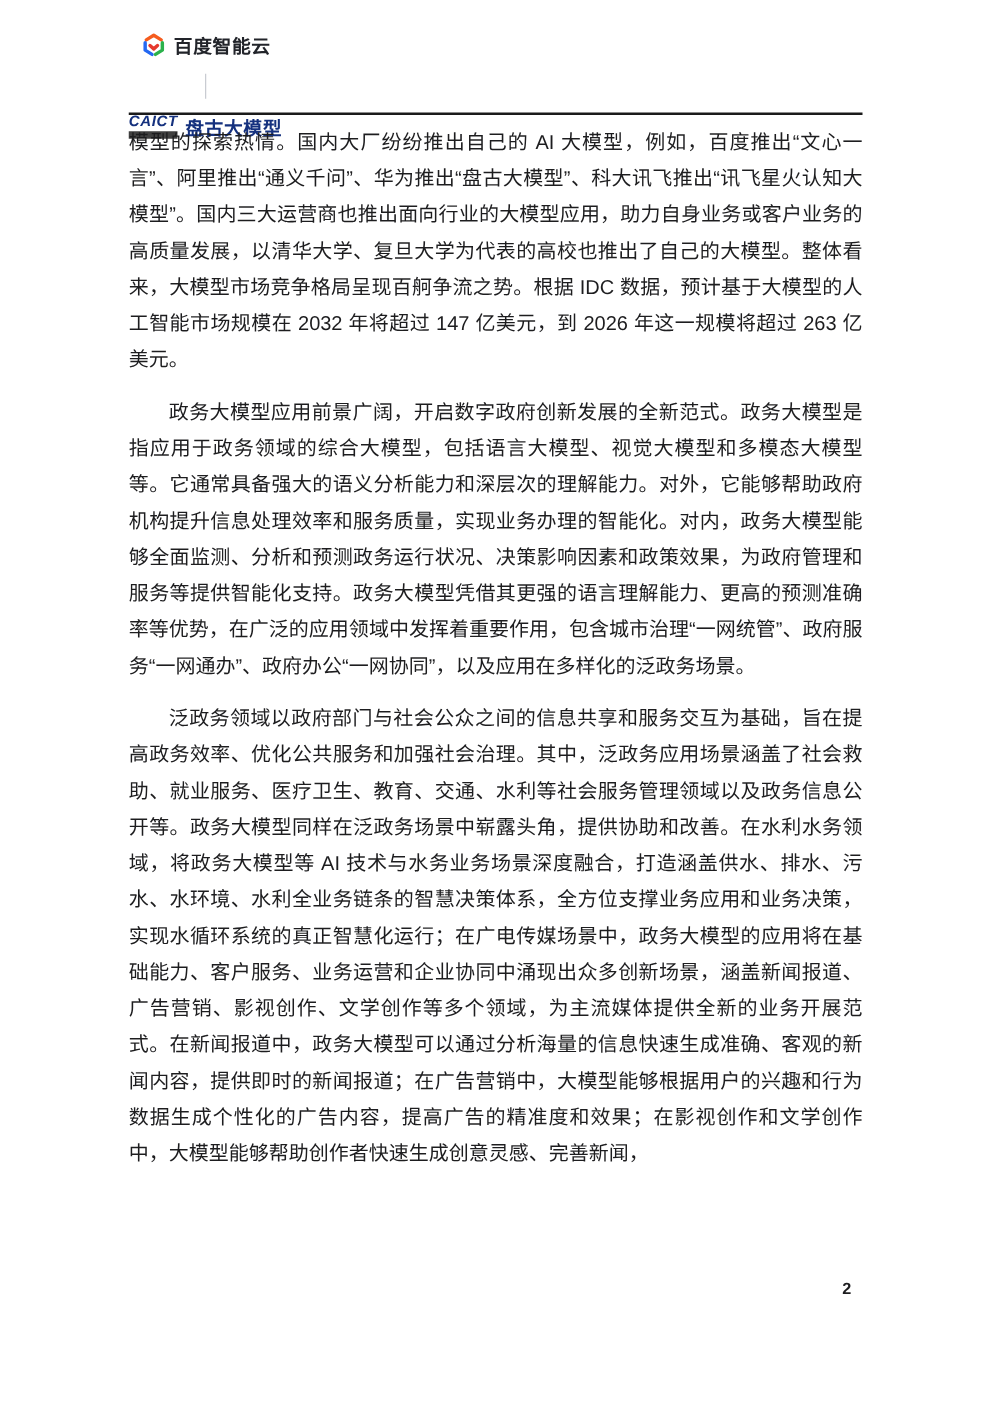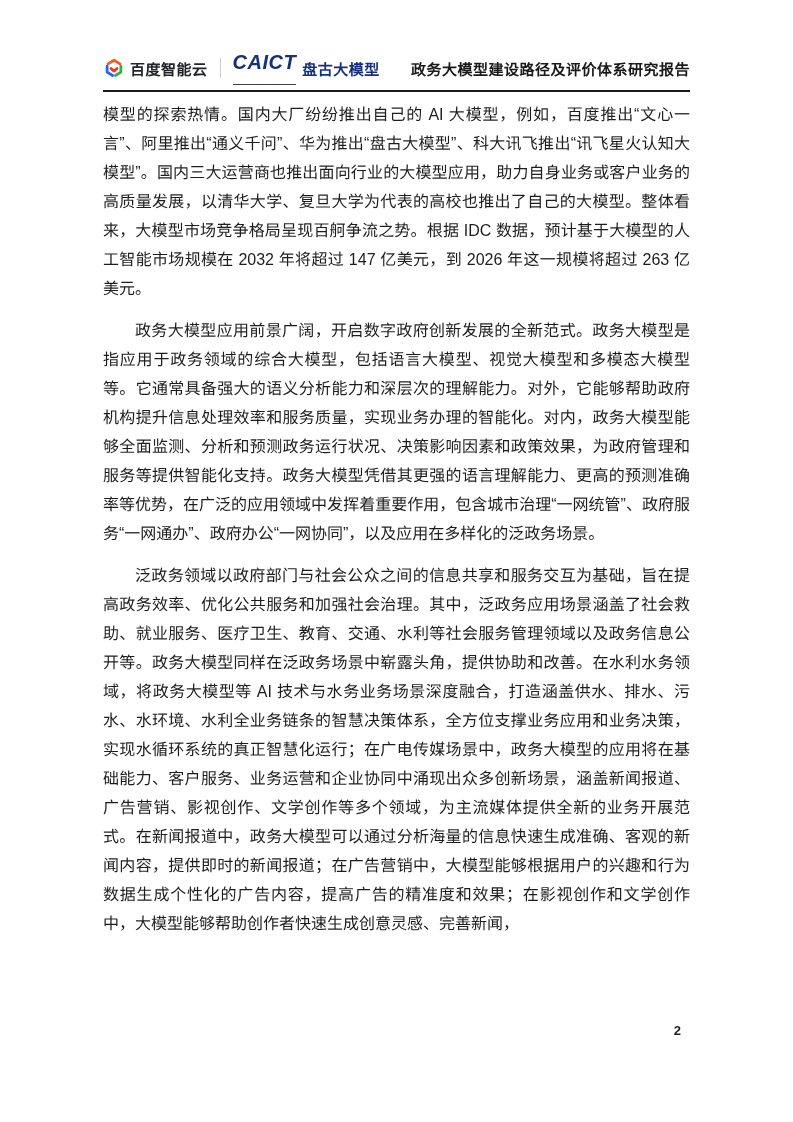--- a/index.html
+++ b/index.html
@@ -23,20 +23,21 @@
     top: 50px;
     height: 36px;
     display: flex;
     justify-content: space-between;
     align-items: center;
   }
   .logo-group {
     display: flex;
     align-items: center;
     gap: 12px;
+    flex-direction: column;
   }
   .baidu-logo {
     display: flex;
     align-items: center;
     gap: 5px;
   }
   .baidu-logo .logo-icon { width: 22px; height: 22px; display: block; }
   .baidu-logo .logo-text {
     font-size: 15px;
     font-weight: 700;
@@ -50,28 +51,28 @@
     background: #c9ccd2;
   }
   .caict-logo {
     display: flex;
     align-items: center;
     gap: 6px;
     white-space: nowrap;
   }
   .caict-en {
     display: inline-block;
-    font-size: 20px;
+    font-size: 12px;
     font-weight: 700;
     font-style: italic;
     color: #15317e;
     letter-spacing: 0.5px;
-    border-bottom: 1px solid #404040;
+    border-bottom: 6px solid #404040;
     line-height: 1.05;
-    padding-bottom: 11px;
+    padding-bottom: 1px;
   }
   .caict-cn {
     font-size: 15px;
     font-weight: 700;
     color: #15317e;
     letter-spacing: 0.5px;
   }
   .report-title {
     font-size: 15px;
     font-weight: 700;
@@ -132,21 +133,20 @@
           <path d="M8.7 12.5 L12 15.4 L15.3 12.5" stroke="#E6392E" stroke-width="3" fill="none" stroke-linecap="round" stroke-linejoin="round"></path>
         </svg>
         <span class="logo-text">百度智能云</span>
       </div>
       <div class="logo-divider"></div>
       <div class="caict-logo">
         <span class="caict-en">CAICT</span>
         <span class="caict-cn">盘古大模型</span>
       </div>
     </div>
-    <div class="report-title">政务大模型建设路径及评价体系研究报告</div>
   </header>
 
   <div class="header-rule"></div>
 
   <main class="doc-body">
     <p class="para continuation">模型的探索热情。国内大厂纷纷推出自己的 AI 大模型，例如，百度推出“文心一言”、阿里推出“通义千问”、华为推出“盘古大模型”、科大讯飞推出“讯飞星火认知大模型”。国内三大运营商也推出面向行业的大模型应用，助力自身业务或客户业务的高质量发展，以清华大学、复旦大学为代表的高校也推出了自己的大模型。整体看来，大模型市场竞争格局呈现百舸争流之势。根据 IDC 数据，预计基于大模型的人工智能市场规模在 2032 年将超过 147 亿美元，到 2026 年这一规模将超过 263 亿美元。</p>
     <p class="para">政务大模型应用前景广阔，开启数字政府创新发展的全新范式。政务大模型是指应用于政务领域的综合大模型，包括语言大模型、视觉大模型和多模态大模型等。它通常具备强大的语义分析能力和深层次的理解能力。对外，它能够帮助政府机构提升信息处理效率和服务质量，实现业务办理的智能化。对内，政务大模型能够全面监测、分析和预测政务运行状况、决策影响因素和政策效果，为政府管理和服务等提供智能化支持。政务大模型凭借其更强的语言理解能力、更高的预测准确率等优势，在广泛的应用领域中发挥着重要作用，包含城市治理“一网统管”、政府服务“一网通办”、政府办公“一网协同”，以及应用在多样化的泛政务场景。</p>
     <p class="para">泛政务领域以政府部门与社会公众之间的信息共享和服务交互为基础，旨在提高政务效率、优化公共服务和加强社会治理。其中，泛政务应用场景涵盖了社会救助、就业服务、医疗卫生、教育、交通、水利等社会服务管理领域以及政务信息公开等。政务大模型同样在泛政务场景中崭露头角，提供协助和改善。在水利水务领域，将政务大模型等 AI 技术与水务业务场景深度融合，打造涵盖供水、排水、污水、水环境、水利全业务链条的智慧决策体系，全方位支撑业务应用和业务决策，实现水循环系统的真正智慧化运行；在广电传媒场景中，政务大模型的应用将在基础能力、客户服务、业务运营和企业协同中涌现出众多创新场景，涵盖新闻报道、广告营销、影视创作、文学创作等多个领域，为主流媒体提供全新的业务开展范式。在新闻报道中，政务大模型可以通过分析海量的信息快速生成准确、客观的新闻内容，提供即时的新闻报道；在广告营销中，大模型能够根据用户的兴趣和行为数据生成个性化的广告内容，提高广告的精准度和效果；在影视创作和文学创作中，大模型能够帮助创作者快速生成创意灵感、完善新闻，</p>
   </main>
 

